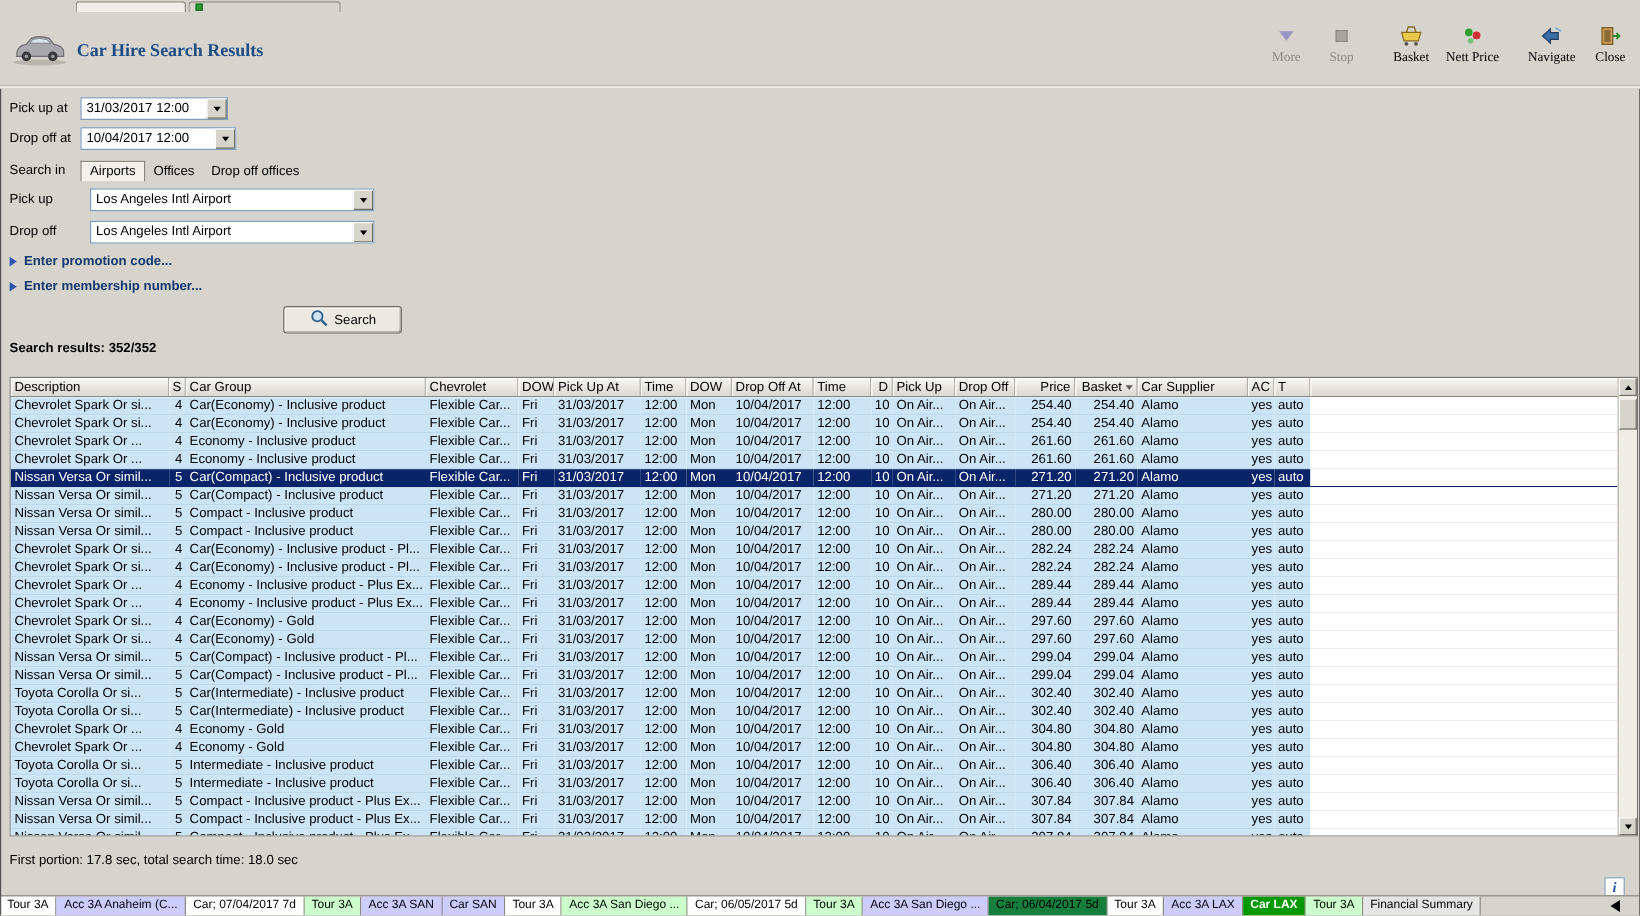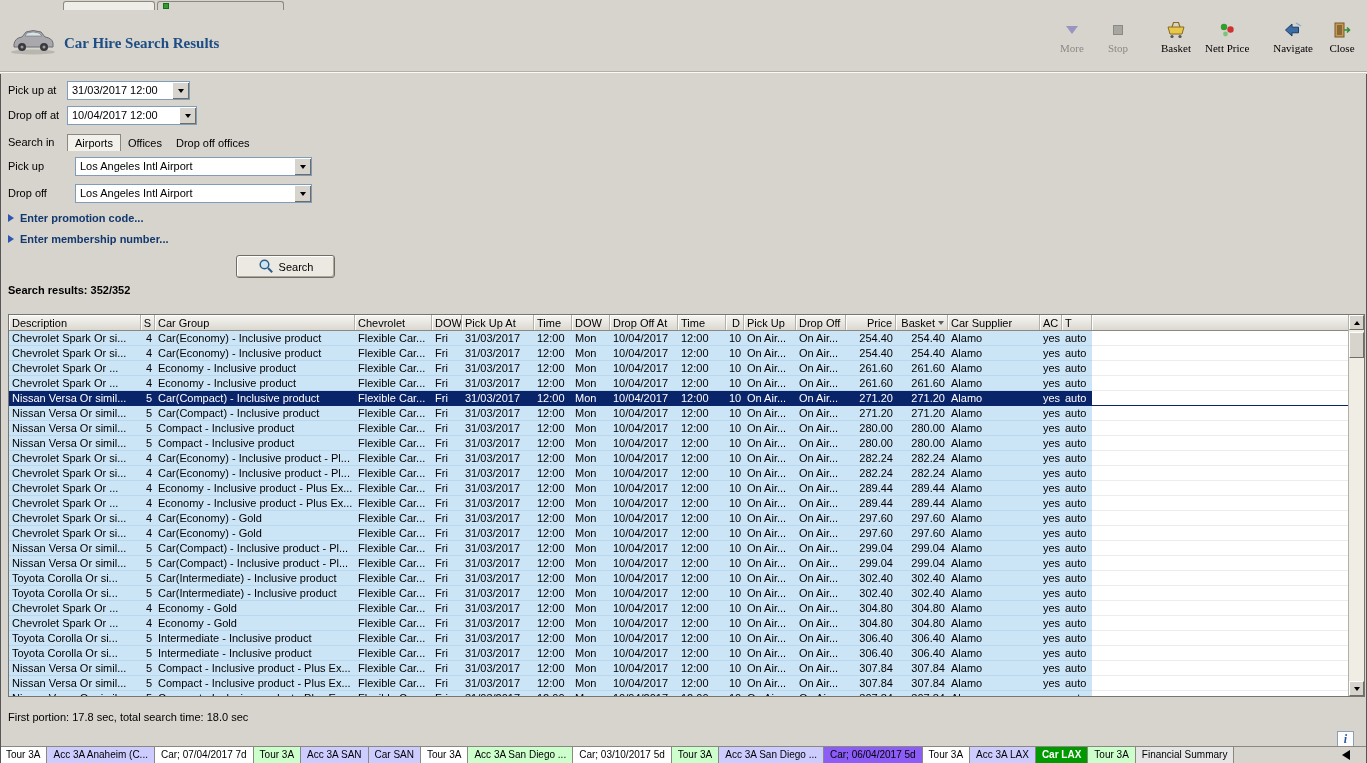--- a/index.html
+++ b/index.html
@@ -828,24 +828,24 @@
 
   <div class="bottom-bar">
     <div class="btab" style="background: rgb(255, 255, 255);">Tour 3A</div>
       <div class="btab" style="background: rgb(204, 204, 255);">Acc 3A Anaheim (C...</div>
       <div class="btab" style="background: rgb(255, 255, 255);">Car; 07/04/2017 7d</div>
       <div class="btab" style="background: rgb(204, 255, 204);">Tour 3A</div>
       <div class="btab" style="background: rgb(204, 204, 255);">Acc 3A SAN</div>
       <div class="btab" style="background: rgb(204, 204, 255);">Car SAN</div>
       <div class="btab" style="background: rgb(255, 255, 255);">Tour 3A</div>
       <div class="btab" style="background: rgb(204, 255, 204);">Acc 3A San Diego ...</div>
-      <div class="btab" style="background: rgb(255, 255, 255);">Car; 03/10/2017 5d</div>
+      <div class="btab" style="background: rgb(255, 255, 255);">Car; 06/05/2017 5d</div>
       <div class="btab" style="background: rgb(204, 255, 204);">Tour 3A</div>
       <div class="btab" style="background: rgb(204, 204, 255);">Acc 3A San Diego ...</div>
-      <div class="btab" style="background: #8b5cf6;">Car; 06/04/2017 5d</div>
+      <div class="btab" style="background: #15803d;">Car; 06/04/2017 5d</div>
       <div class="btab" style="background: rgb(255, 255, 255);">Tour 3A</div>
       <div class="btab" style="background: rgb(204, 204, 255);">Acc 3A LAX</div>
       <div class="btab sel" style="background: rgb(0, 153, 0);">Car LAX</div>
       <div class="btab" style="background: rgb(204, 255, 204);">Tour 3A</div>
       <div class="btab" style="background: #e5e5e5; text-align: center;">Financial Summary</div>
       <div class="tabs-scroll">
         <span class="tri-l"></span>
       </div>
   </div>
 

